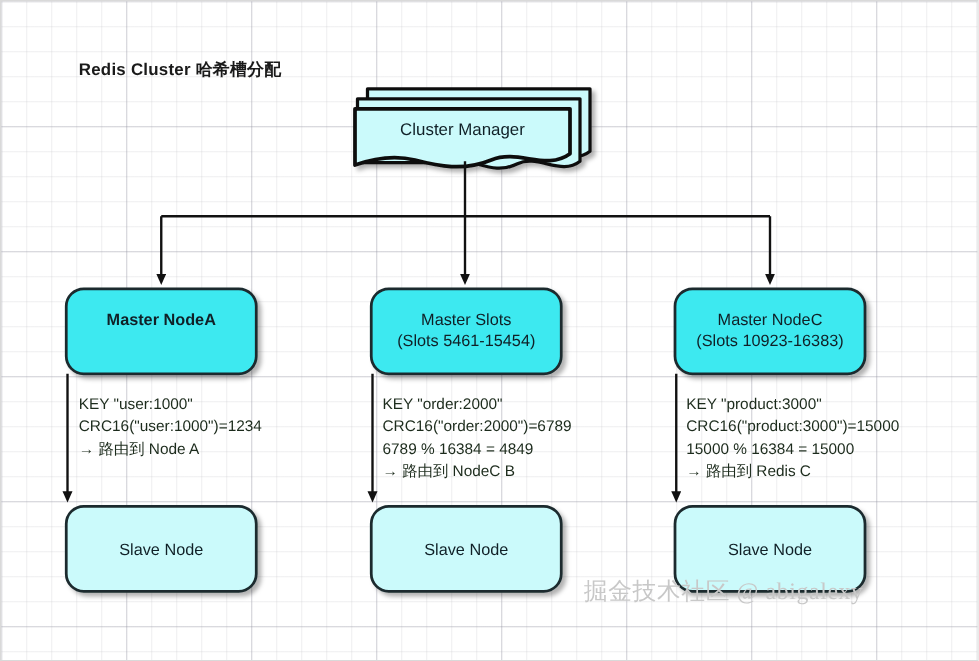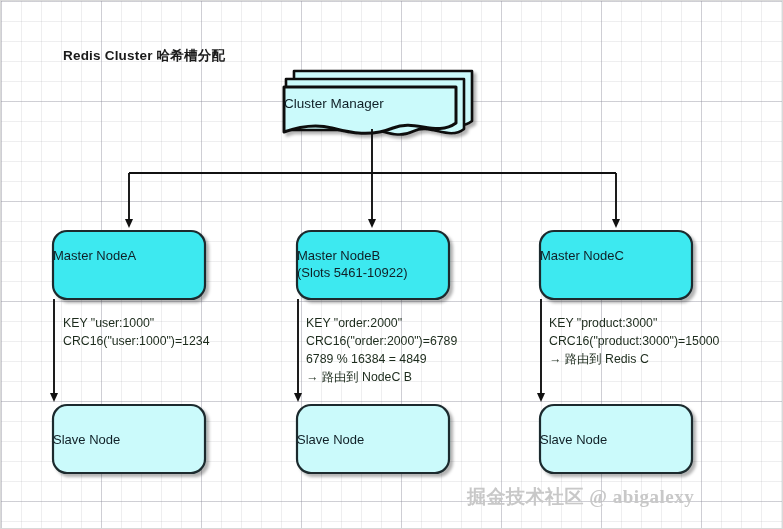--- a/index.html
+++ b/index.html
@@ -48,21 +48,21 @@
     position: absolute;
     left: 0;
     top: 0;
     width: 783px;
     height: 529px;
   }
 
   
   .node-label {
     position: absolute;
-    text-align: left;
+    text-align: center;
     color: #102027;
     font-size: 13px;
     line-height: 17px;
     pointer-events: none;
     white-space: nowrap;
   }
   .cm-label {
     font-size: 13.5px;
   }
 
@@ -73,27 +73,26 @@
     line-height: 18px;
     color: #1c2b1c;
     white-space: nowrap;
   }
   .calc-block div { height: 18px; }
 
   
   #watermark {
     position: absolute;
     left: 466px;
-    top: 483px;
+    top: 459px;
     font-family: "Liberation Serif", serif;
     font-size: 19px;
     color: #c8c8c8;
     white-space: nowrap;
     letter-spacing: 0.5px;
-    font-weight: bold;
   }
 </style>
 </head>
 <body>
 
 <div id="canvas">
 
   <div id="diagram-title">Redis Cluster 哈希槽分配</div>
 
   <svg id="vector" viewBox="0 0 783 529" xmlns="http://www.w3.org/2000/svg">
@@ -148,46 +147,49 @@
 
     <g filter="url(#softshadow)">
       <rect x="52" y="404" width="152" height="68" rx="14" ry="14" fill="#cbfafb" stroke="#1b2b2e" stroke-width="2.2"></rect>
       <rect x="296" y="404" width="152" height="68" rx="14" ry="14" fill="#cbfafb" stroke="#1b2b2e" stroke-width="2.2"></rect>
       <rect x="539" y="404" width="152" height="68" rx="14" ry="14" fill="#cbfafb" stroke="#1b2b2e" stroke-width="2.2"></rect>
     </g>
   </svg>
 
   <div class="node-label cm-label" style="left:283px; top:94px; width:172px;">Cluster Manager</div>
 
-  <div class="node-label" style="left:52px; top:246px; width:152px;">
+  <div class="node-label" style="left:52px; top:246px; width:152px;font-weight:bold;">
     <div>Master NodeA</div>
   </div>
   <div class="node-label" style="left:296px; top:246px; width:152px;">
-    <div>Master NodeB</div>
-    <div>(Slots 5461-10922)</div>
+    <div>Master Slots</div>
+    <div>(Slots 5461-15454)</div>
   </div>
   <div class="node-label" style="left:539px; top:246px; width:152px;">
     <div>Master NodeC</div>
+    <div>(Slots 10923-16383)</div>
   </div>
 
   <div class="calc-block" style="left:62px; top:313px;">
     <div>KEY "user:1000"</div>
     <div>CRC16("user:1000")=1234</div>
+    <div>→ 路由到 Node A</div>
   </div>
 
   <div class="calc-block" style="left:305px; top:313px;">
     <div>KEY "order:2000"</div>
     <div>CRC16("order:2000")=6789</div>
     <div>6789 % 16384 = 4849</div>
     <div>→ 路由到 NodeC B</div>
   </div>
 
   <div class="calc-block" style="left:548px; top:313px;">
     <div>KEY "product:3000"</div>
     <div>CRC16("product:3000")=15000</div>
+    <div>15000 % 16384 = 15000</div>
     <div>→ 路由到 Redis C</div>
   </div>
 
   <div class="node-label" style="left:52px; top:430px; width:152px;">Slave Node</div>
   <div class="node-label" style="left:296px; top:430px; width:152px;">Slave Node</div>
   <div class="node-label" style="left:539px; top:430px; width:152px;">Slave Node</div>
 
   <div id="watermark">掘金技术社区 @ abigalexy</div>
 
 </div>

